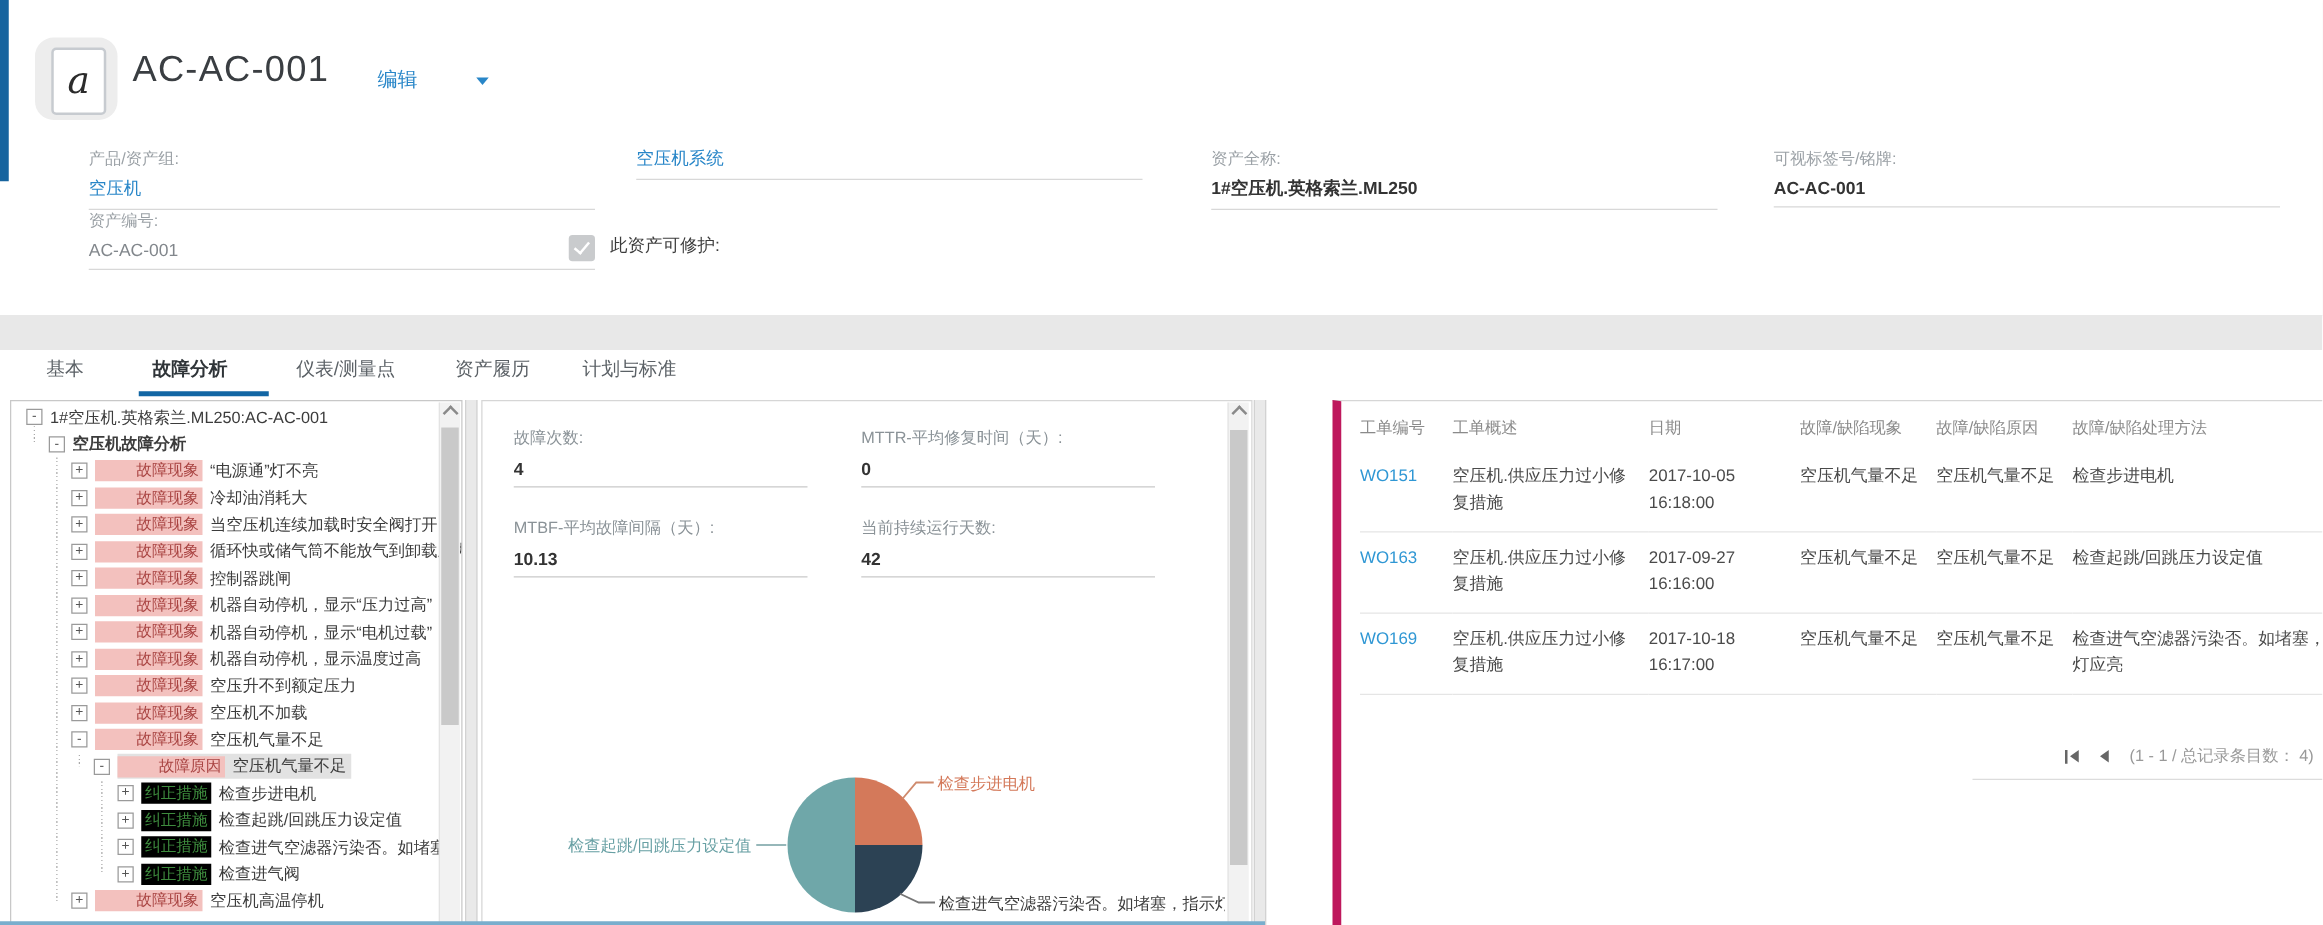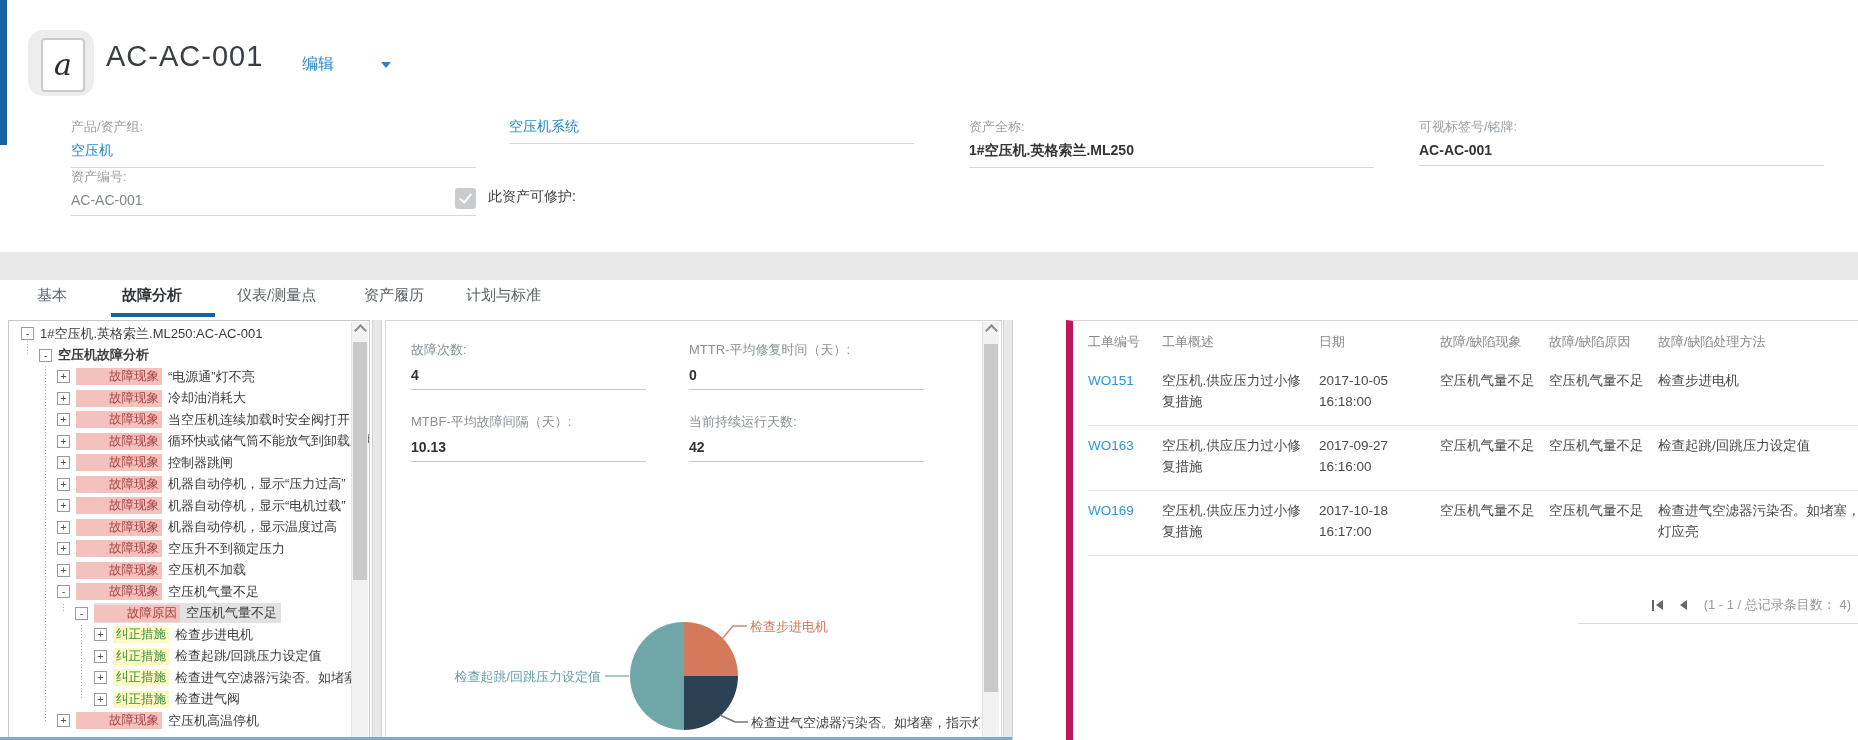--- a/index.html
+++ b/index.html
@@ -55,21 +55,21 @@
   .tree{position:absolute;left:0;top:0;right:18px;bottom:0;padding-top:2px;}
   .tree-row{height:21.5px;display:flex;align-items:center;white-space:nowrap;font-size:13px;color:#3c3c3c;}
   .lvl0{padding-left:12px;} .lvl1{padding-left:30px;} .lvl2{padding-left:48px;}
   .lvl3{padding-left:66px;} .lvl4{padding-left:85px;}
   .exp{flex:0 0 13px;width:13px;height:13px;border:1px solid #9a9a9a;background:#fff;color:#555;
        font-size:11px;line-height:11px;text-align:center;margin-right:6px;box-sizing:border-box;cursor:pointer;}
   .row-body{display:flex;align-items:center;padding:1px 4px 1px 0;}
   .row-body.sel{background:#e2e2e2;}
   .badge{font-size:12.5px;padding:0 3px;margin-right:6px;line-height:17px;}
   .badge-red{background:#f3c1be;color:#a94442;padding-left:33px;}
-  .badge-green{background:#fef9c3;color:#3d8b3d;}
+  .badge-green{background:#000000;color:#3d8b3d;}
   .tree-row .bold{font-weight:bold;}
   .vguide{position:absolute;width:1px;background-image:repeating-linear-gradient(to bottom,#aaa 0 1px,transparent 1px 3px);}
   
   .stat{position:absolute;width:235px;}
   .stat .slabel{font-size:13px;color:#8a9297;margin-bottom:8px;white-space:nowrap;}
   .stat .svalue{font-size:14px;font-weight:bold;color:#333;padding-bottom:6px;border-bottom:1px solid #c9c9c9;}
   
   .pie{position:absolute;left:244px;top:301px;width:108px;height:108px;border-radius:50%;
        background:conic-gradient(from 0deg,#d4795a 0deg 90deg,#2c4254 90deg 180deg,#6fa7a9 180deg 360deg);}
   .pie-lines{position:absolute;left:0;top:0;pointer-events:none;}

